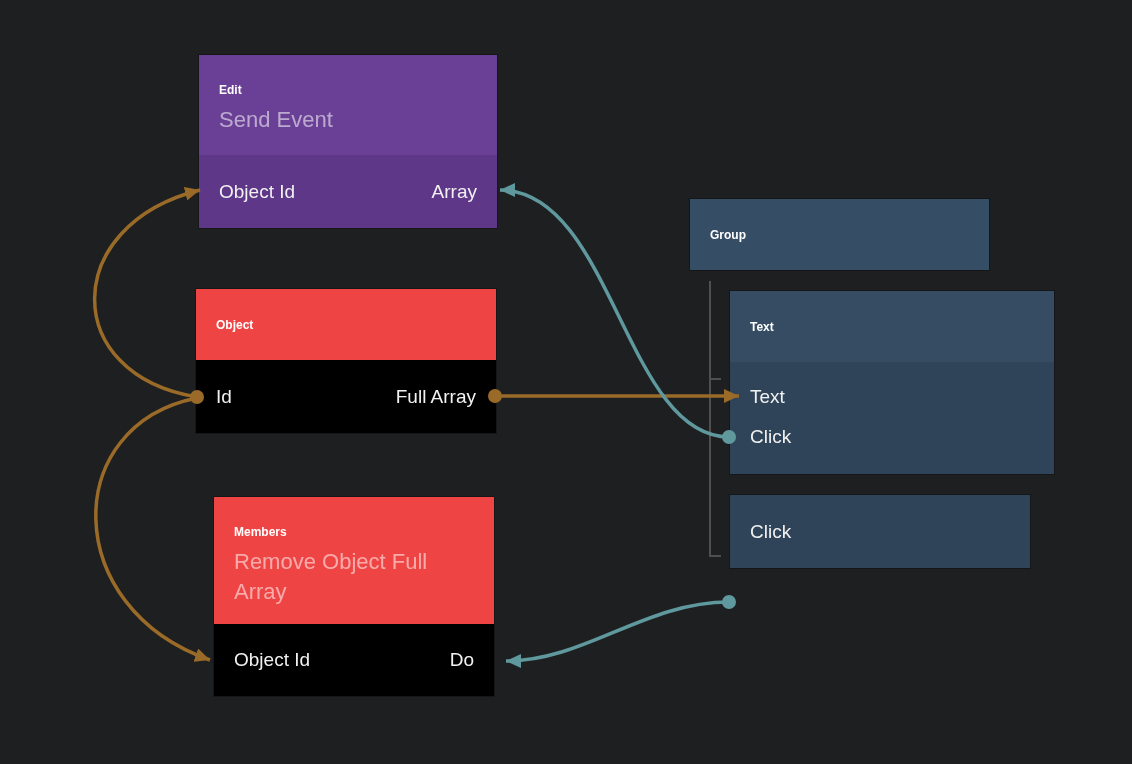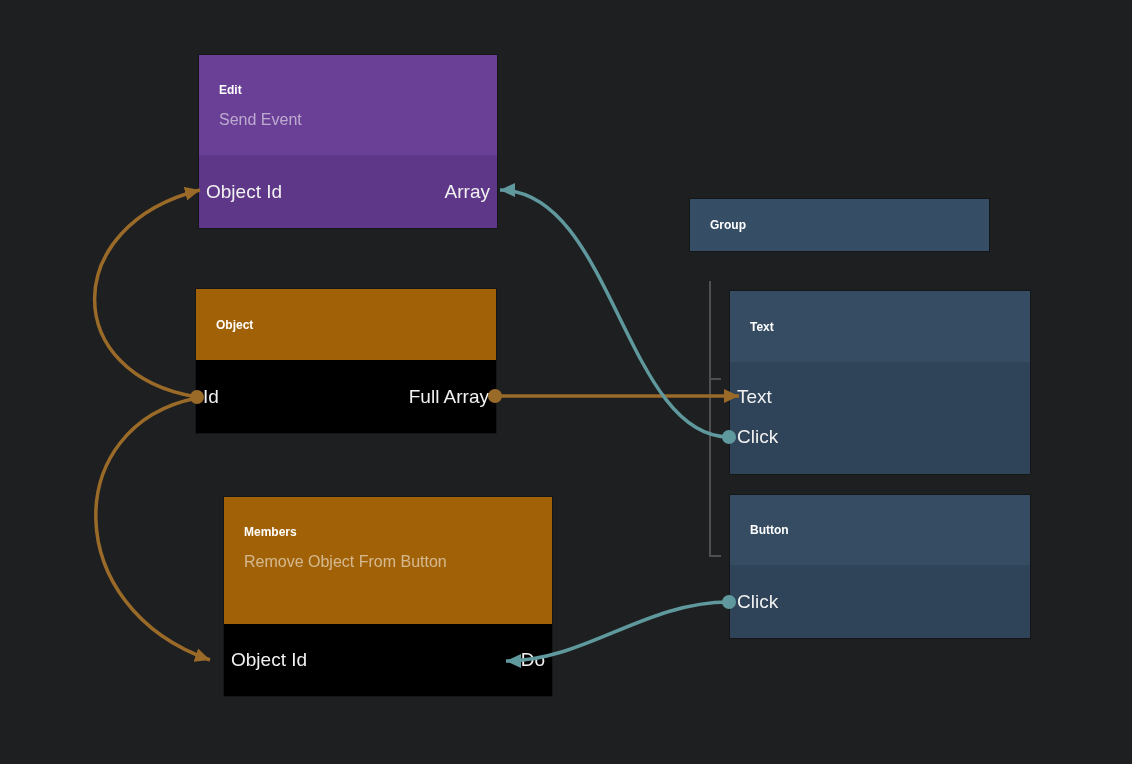--- a/index.html
+++ b/index.html
@@ -12,39 +12,39 @@
   .node{
     position:absolute;
     box-shadow:0 0 0 1px rgba(0,0,0,0.28);
   }
   .node-header{padding:20px 20px 0 20px;box-sizing:border-box;}
   .node-title{
     color:#FFFFFF;font-size:12px;line-height:30px;font-weight:600;
     white-space:nowrap;
   }
   .node-subtitle{
-    color:rgba(255,255,255,0.55);font-size:16px;line-height:30px;font-weight:400;
+    color:rgba(255,255,255,0.55);font-size:22px;line-height:30px;font-weight:400;
   }
   .node-body{box-sizing:border-box;}
   .port-row{
     display:flex;justify-content:space-between;align-items:center;
-    padding:0 7px;height:100%;text-align:center;
+    padding:0 20px;height:100%;text-align:center;
   }
   .port-row.fixed{height:40px;}
   .port-label{
     color:#F1F1F1;font-size:19px;white-space:nowrap;
   }
   
   .edit-header{background:#6A4096;height:100px;}
   .edit-body{background:#5E3789;height:73px;}
-  .logic-header{background:#a16207;}
+  .logic-header{background:#ef4444;}
   .logic-body{background:#000000;}
   .visual-header{background:#354C63;}
   .visual-body{background:#2F4459;}
-  .group-header{background:#364D66;height:52px;padding-top:0;display:flex;align-items:center;}
+  .group-header{background:#364D66;height:71px;padding-top:0;display:flex;align-items:center;}
   .subtitle-narrow{max-width:228px;}
   #wires{position:absolute;left:0;top:0;width:1132px;height:764px;}
 </style>
 </head>
 <body style="background: rgb(30, 31, 32);">
 
 <div class="node" style="left:199px;top:55px;width:298px;">
   <div class="node-header edit-header">
     <div class="node-title">Edit</div>
     <div class="node-subtitle">Send Event</div>
@@ -62,57 +62,54 @@
     <div class="node-title">Object</div>
   </div>
   <div class="node-body logic-body" style="height:73px;">
     <div class="port-row">
       <span class="port-label">Id</span>
       <span class="port-label">Full Array</span>
     </div>
   </div>
 </div>
 
-<div class="node" style="left:224px;top:497px;width:328px;">
+<div class="node" style="left:214px;top:497px;width:280px;">
   <div class="node-header logic-header" style="height:127px;">
     <div class="node-title">Members</div>
-    <div class="node-subtitle subtitle-narrow">Remove Object From Button</div>
+    <div class="node-subtitle subtitle-narrow">Remove Object Full Array</div>
   </div>
   <div class="node-body logic-body" style="height:72px;">
     <div class="port-row">
       <span class="port-label">Object Id</span>
       <span class="port-label">Do</span>
     </div>
   </div>
 </div>
 
 <div class="node" style="left:690px;top:199px;width:299px;">
   <div class="node-header group-header">
     <div class="node-title">Group</div>
   </div>
 </div>
 
-<div class="node" style="left:730px;top:291px;width:300px;">
+<div class="node" style="left:730px;top:291px;width:324px;">
   <div class="node-header visual-header" style="height:71px;padding-top:0;display:flex;align-items:center;">
     <div class="node-title">Text</div>
   </div>
   <div class="node-body visual-body" style="height:112px;padding-top:15px;">
     <div class="port-row fixed">
       <span class="port-label">Text</span>
     </div>
     <div class="port-row fixed">
       <span class="port-label">Click</span>
     </div>
   </div>
 </div>
 
 <div class="node" style="left:730px;top:495px;width:300px;">
-  <div class="node-header visual-header" style="height:70px;padding-top:0;display:flex;align-items:center;">
-    <div class="node-title">Button</div>
-  </div>
   <div class="node-body visual-body" style="height:73px;">
     <div class="port-row">
       <span class="port-label">Click</span>
     </div>
   </div>
 </div>
 
 <svg id="wires" viewBox="0 0 1132 764">
   <defs>
     <marker id="arrow-data" markerUnits="userSpaceOnUse" markerWidth="16" markerHeight="14" refX="15" refY="7" orient="auto">

